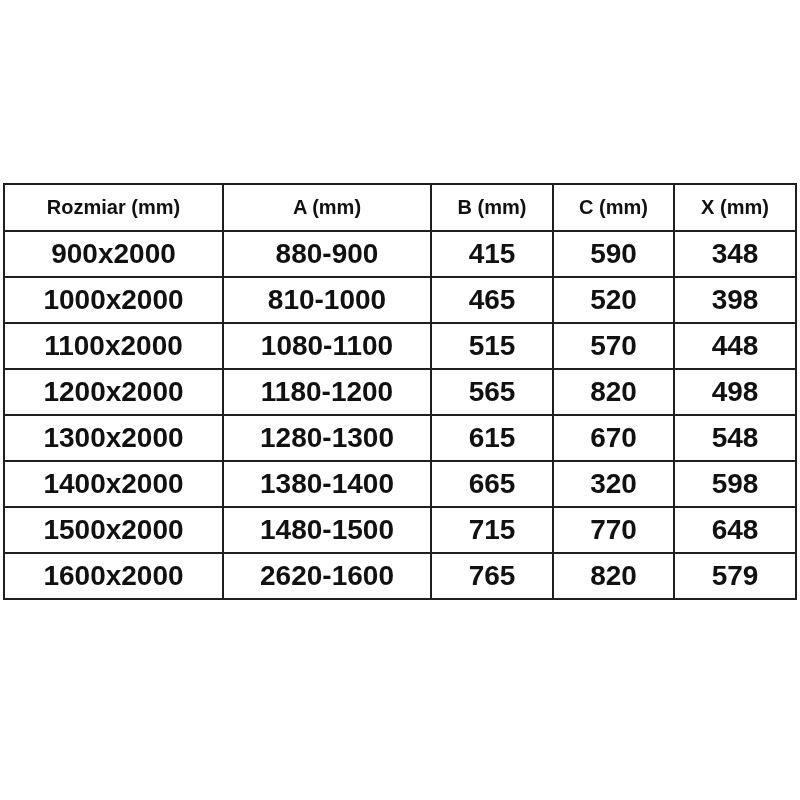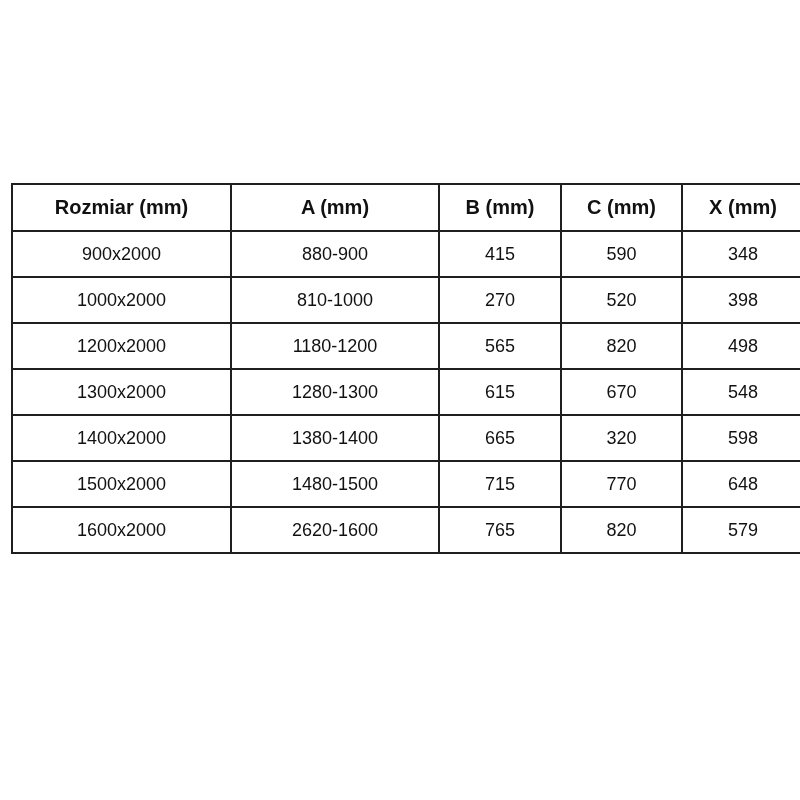--- a/index.html
+++ b/index.html
@@ -13,21 +13,21 @@
   }
   .page {
     position: relative;
     width: 800px;
     height: 800px;
     background: #ffffff;
     overflow: hidden;
   }
   .table-wrap {
     position: absolute;
-    left: 11px;
+    left: 3px;
     top: 183px;
     width: 700px;
   }
   table.dim-table {
     border-collapse: collapse;
     width: 792px;
     table-layout: fixed;
     background: #ffffff;
   }
   table.dim-table th,
@@ -41,22 +41,22 @@
     white-space: nowrap;
   }
   table.dim-table th {
     height: 45px;
     font-size: 20px;
     font-weight: 700;
     color: #111111;
   }
   table.dim-table td {
     height: 44px;
-    font-size: 18px;
-    font-weight: 400;
+    font-size: 28px;
+    font-weight: 700;
     color: #111111;
   }
 </style>
 </head>
 <body>
 
 <div class="page">
   <div class="table-wrap">
     <table class="dim-table">
       <colgroup>
@@ -79,23 +79,30 @@
         <tr>
           <td>900x2000</td>
           <td>880-900</td>
           <td>415</td>
           <td>590</td>
           <td>348</td>
         </tr>
         <tr>
           <td>1000x2000</td>
           <td>810-1000</td>
-          <td>270</td>
+          <td>465</td>
           <td>520</td>
           <td>398</td>
+        </tr>
+        <tr>
+          <td>1100x2000</td>
+          <td>1080-1100</td>
+          <td>515</td>
+          <td>570</td>
+          <td>448</td>
         </tr>
         <tr>
           <td>1200x2000</td>
           <td>1180-1200</td>
           <td>565</td>
           <td>820</td>
           <td>498</td>
         </tr>
         <tr>
           <td>1300x2000</td>

